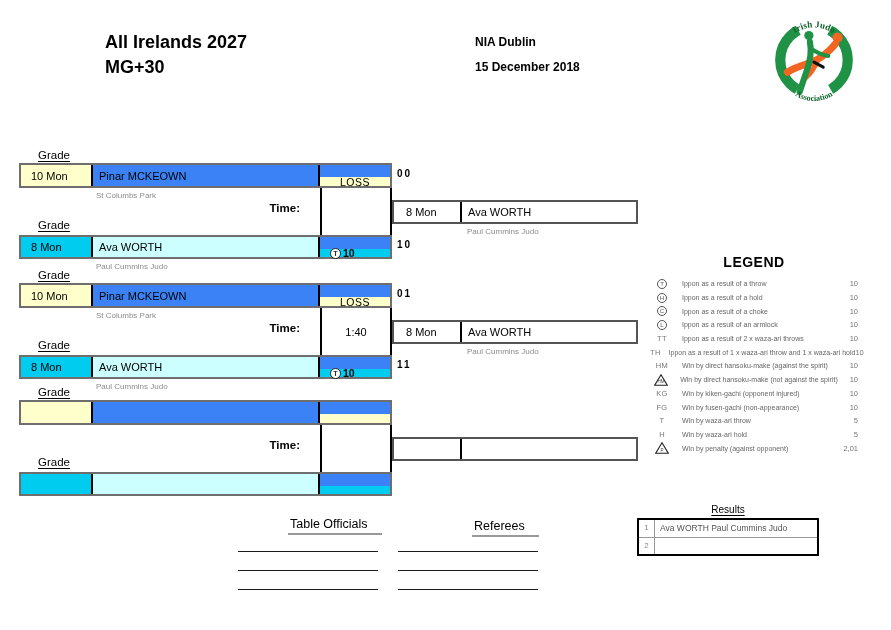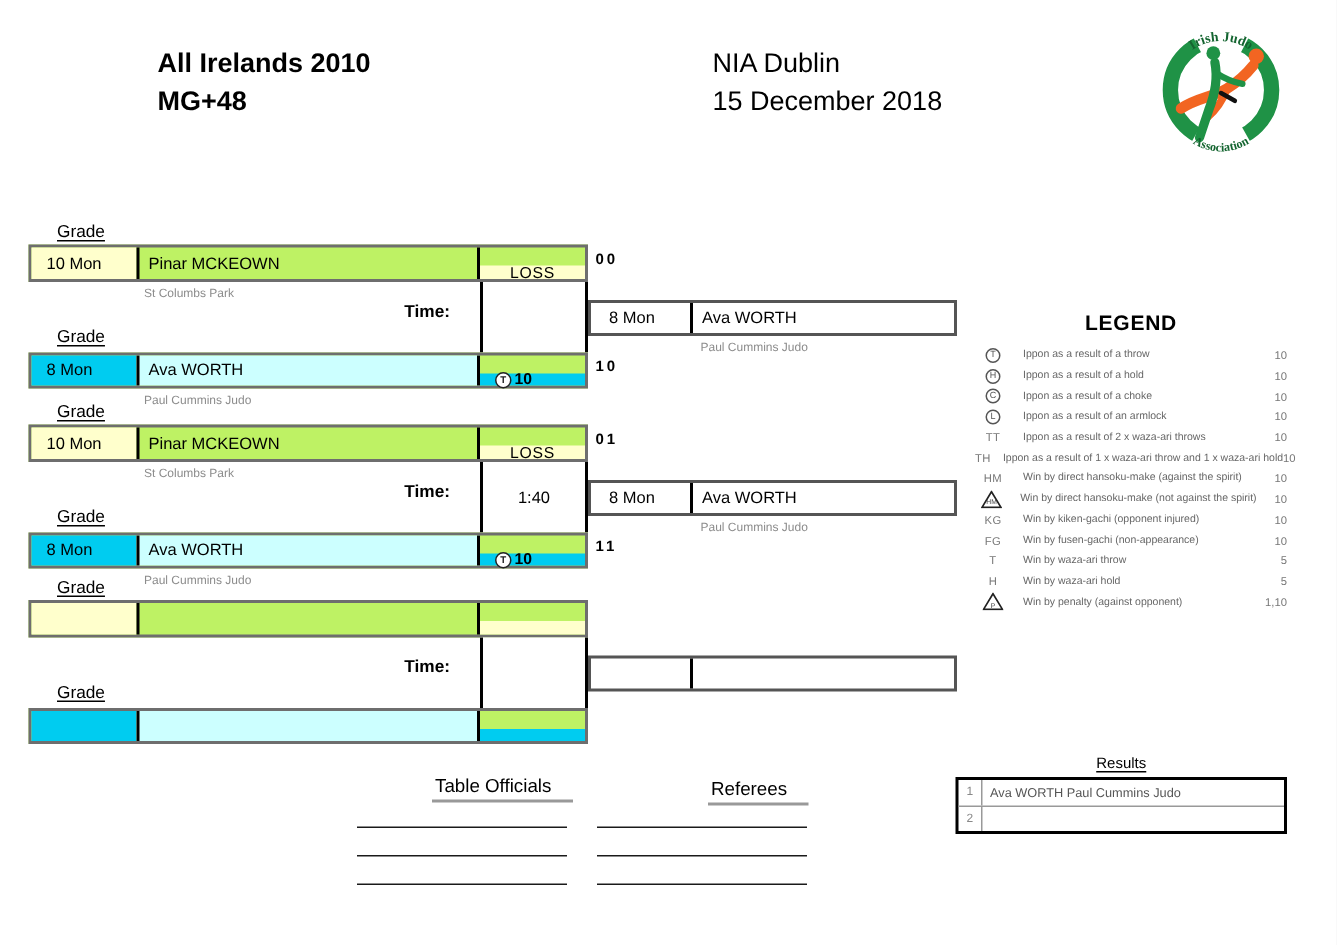--- a/index.html
+++ b/index.html
@@ -2,28 +2,28 @@
 <html><head>
 <meta charset="utf-8">
 <style>
   * { margin:0; padding:0; box-sizing:border-box; }
   body { background:#e8e8e8; font-family:"Liberation Sans","DejaVu Sans",sans-serif; }
   .sheet { position:relative; width:891px; height:630px; background:#ffffff; overflow:hidden;
            font-family:"Liberation Sans","DejaVu Sans",sans-serif; color:#000; }
 
   
   .hdr-title { position:absolute; left:105px; top:30px; font-size:18px; font-weight:600; line-height:25px; }
-  .hdr-venue { position:absolute; left:475px; top:30px; font-size:18px; font-weight:400; line-height:25px; }
+  .hdr-venue { position:absolute; left:475px; top:30px; font-size:12px; font-weight:700; line-height:25px; }
   .logo { position:absolute; left:773px; top:14px; width:82px; height:90px; }
 
   
   .match { position:absolute; left:0; width:891px; height:140px; }
   .grade-label { position:absolute; left:38px; font-size:11.5px; text-decoration:underline; text-underline-offset:2px; }
   .g1 { top:0; } .g2 { top:70px; }
-  .prow { position:absolute; left:19px; width:373px; height:25px; border:2px solid #6e6e6e; display:flex; background:#bef264; }
+  .prow { position:absolute; left:19px; width:373px; height:25px; border:2px solid #6e6e6e; display:flex; background:#3b82f6; }
   .prow.top { top:14px; }
   .prow.bottom { top:86px; height:24px; }
   .prow > div { display:flex; align-items:center; font-size:11px; }
   .cell-grade { width:70px; padding-left:10px; }
   .cell-name { flex:1; border-left:2px solid #000; border-right:2px solid #000; padding-left:6px; }
   .cell-result { width:70px;margin-top:12px; }
   .prow.top .cell-grade, .prow.top .cell-result { background:#FFFFCC; }
   .prow.top .cell-result { justify-content:center; font-size:10.5px; letter-spacing:0.5px; }
   .prow.bottom .cell-grade, .prow.bottom .cell-result { background:#00CCF0; }
   .prow.bottom .cell-name { background:#CCFFFF; }
@@ -40,56 +40,56 @@
             border:2px solid #555; display:flex; background:#fff; }
   .winner > div { display:flex; align-items:center; font-size:11px; }
   .w-grade { width:68px; padding-left:12px; border-right:2px solid #000; }
   .w-name { flex:1; padding-left:6px; }
   .circ { display:inline-block; width:11px; height:11px; border:1px solid #222; border-radius:50%;
           font-size:6.5px; line-height:9px; text-align:center; vertical-align:-2px; margin-right:2px;
           font-weight:700; color:#222; background:#fff; }
 
   
   .legend { position:absolute; left:650px; top:207px; width:208px; }
-  .legend-title { text-align:center; font-size:14px; font-weight:700; letter-spacing:0.5px; }
+  .legend-title { text-align:center; font-size:14px; font-weight:700; letter-spacing:0.5px;margin-top:47px; }
   .legend-rows { margin-top:7px; }
   .lrow { display:flex; align-items:center; height:13.7px; }
   .lsym { width:24px; display:flex; justify-content:center; align-items:center; }
   .symtxt { font-size:7.5px; color:#777; letter-spacing:0.3px; }
   .ldesc { flex:1; font-size:7px; color:#666; padding-left:8px; white-space:nowrap; }
   .lval { width:22px; text-align:right; font-size:7.5px; color:#777; }
   .lcirc { display:inline-block; width:10px; height:10px; border:1px solid #555; border-radius:50%;
            font-size:6px; line-height:8px; text-align:center; color:#555; background:#fff; }
   .tri { position:relative; display:inline-block; width:14px; height:12px; }
   .tri svg { position:absolute; left:0; top:0; }
   .tri-letter { position:absolute; left:0; right:0; top:5.5px; text-align:center; font-size:4.5px; color:#444; }
 
   
-  .results { position:absolute; left:637px; top:504px; width:221px; }
+  .results { position:absolute; left:637px; top:504px; width:182px; }
   .results-title { text-align:center; font-size:10px; text-decoration:underline; text-underline-offset:2px; }
   .results-table { margin-top:3px; border:2px solid #000; background:#fff; }
   .rrow { display:flex; height:17px; }
   .rrow + .rrow { border-top:1px solid #999; }
   .rrank { width:16px; border-right:1px solid #999; text-align:center; font-size:8px; color:#888; line-height:16px; }
   .rtext { flex:1; padding-left:5px; font-size:8.5px; color:#555; line-height:16px; }
 
   
   .off-head { position:absolute; font-size:12.5px; border-bottom:2px solid #999; padding:0 14px 2px 2px;margin-left:36px; }
   .off-tables { left:252px; top:517px; }
   .off-refs { left:436px; top:519px; }
   .sig-line { position:absolute; width:140px; height:0; border-bottom:1.5px solid #1a1a1a; }
 </style>
 </head>
 <body>
 
 <div class="sheet">
 
   <div class="hdr-title">
-    <div>All Irelands 2010</div>
-    <div>MG+48</div>
+    <div>All Irelands 2027</div>
+    <div>MG+30</div>
   </div>
   <div class="hdr-venue">
     <div>NIA Dublin</div>
     <div>15 December 2018</div>
   </div>
 
   <svg class="logo" viewBox="0 0 80 88">
     <circle cx="40" cy="45" r="33" fill="none" stroke="#1F9246" stroke-width="10"></circle>
     <path d="M40,45 L12,-8 A62,62 0 0 1 68,-8 Z" fill="#ffffff"></path>
     <path d="M40,45 L70,98 A62,62 0 0 1 10,98 Z" fill="#ffffff"></path>
@@ -288,21 +288,21 @@
       <div class="lrow">
         <span class="lsym">
             <span class="tri">
               <svg width="14" height="12" viewBox="0 0 14 12">
                 <polygon points="7,0.8 13.3,11.2 0.7,11.2" fill="#fff" stroke="#222" stroke-width="1.1"></polygon>
               </svg>
               <span class="tri-letter">P</span>
             </span>
           </span>
         <span class="ldesc">Win by penalty (against opponent)</span>
-        <span class="lval">1,10</span>
+        <span class="lval">2,01</span>
       </div>
     </div>
   </div>
 
   <div class="results">
     <div class="results-title">Results</div>
     <div class="results-table">
       <div class="rrow">
         <div class="rrank">1</div>
         <div class="rtext">Ava WORTH Paul Cummins Judo</div>

